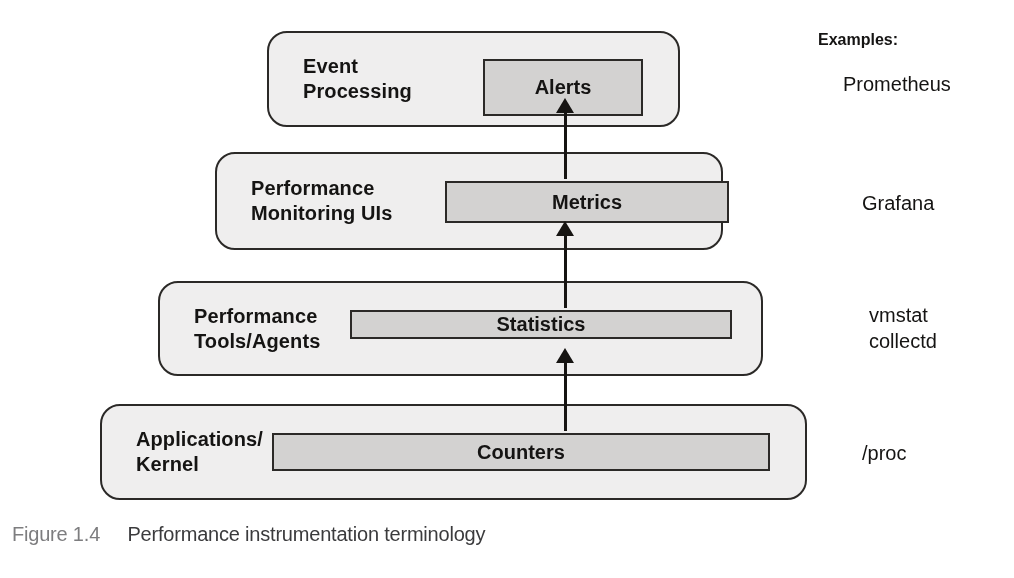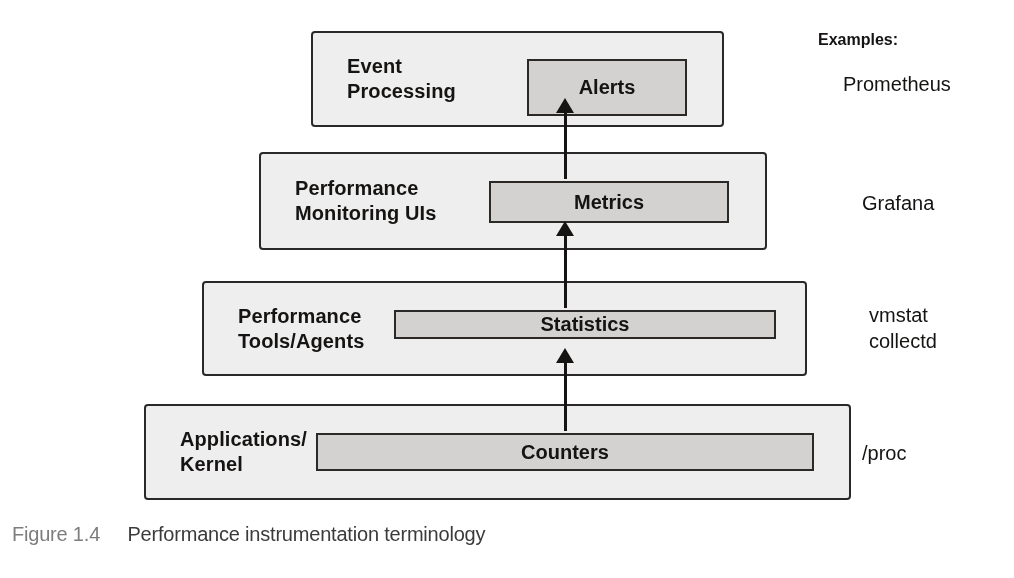--- a/index.html
+++ b/index.html
@@ -21,22 +21,21 @@
     position: relative;
     width: 1014px;
     height: 578px;
     background: var(--bg);
     overflow: hidden;
   }
   .layer {
     position: absolute;
     background: var(--outer-fill);
     border: 2.5px solid var(--line);
-    border-radius: 4px;
-    margin-left: 44px;
+    border-radius: 20px;
   }
   .layer-1 { left: 267px; top: 31px;  width: 413px; height: 96px; }
   .layer-2 { left: 215px; top: 152px; width: 508px; height: 98px; }
   .layer-3 { left: 158px; top: 281px; width: 605px; height: 95px; }
   .layer-4 { left: 100px; top: 404px; width: 707px; height: 96px; }
 
   .layer-label {
     position: absolute;
     left: 34px;
     top: 50%;
@@ -55,21 +54,21 @@
     background: var(--inner-fill);
     border: 2.5px solid var(--line);
     display: flex;
     align-items: center;
     justify-content: center;
     font-weight: bold;
     font-size: 20px;
     color: var(--text);
   }
   .inner-1 { left: 214px; top: 26px; width: 160px; height: 57px; }
-  .inner-2 { left: 228px; top: 27px; width: 240px; height: 42px; }
+  .inner-2 { left: 228px; top: 27px; width: 284px; height: 42px; }
   .inner-3 { left: 190px; top: 27px; width: 382px; height: 29px; }
   .inner-4 { left: 170px; top: 27px; width: 498px; height: 38px; }
 
   .arrow {
     position: absolute;
     width: 18px;
     display: flex;
     flex-direction: column;
     align-items: center;
   }

